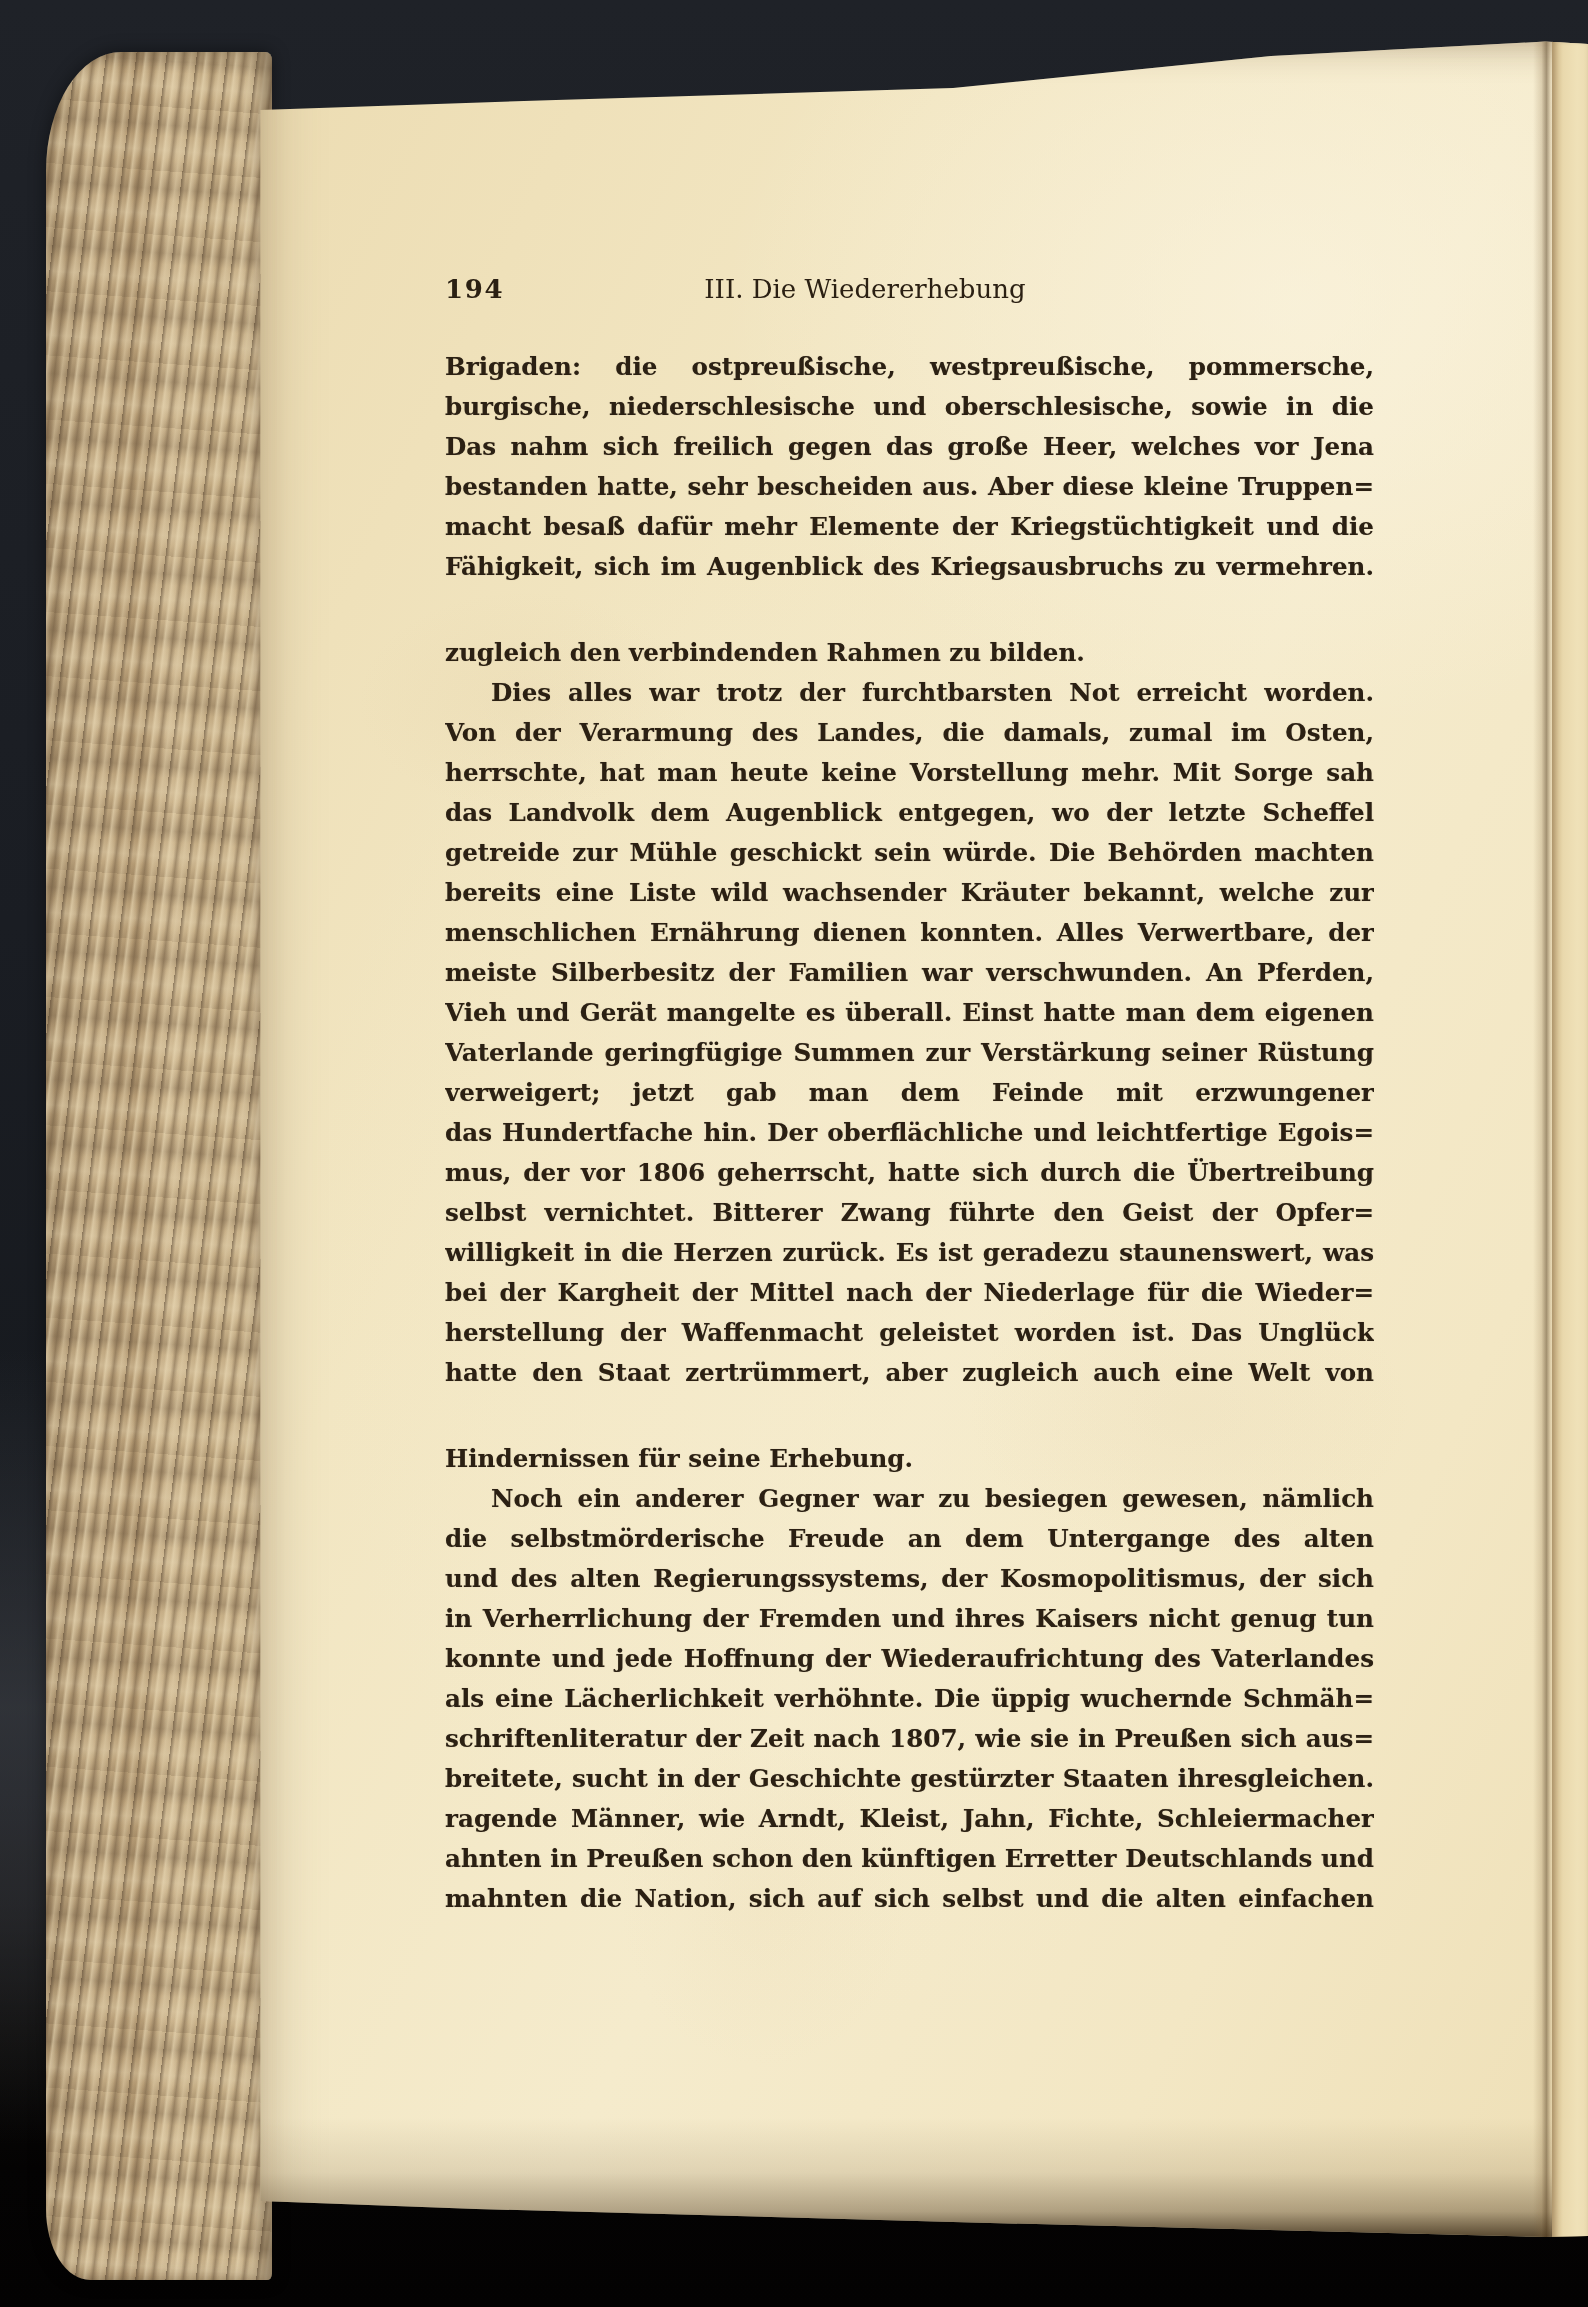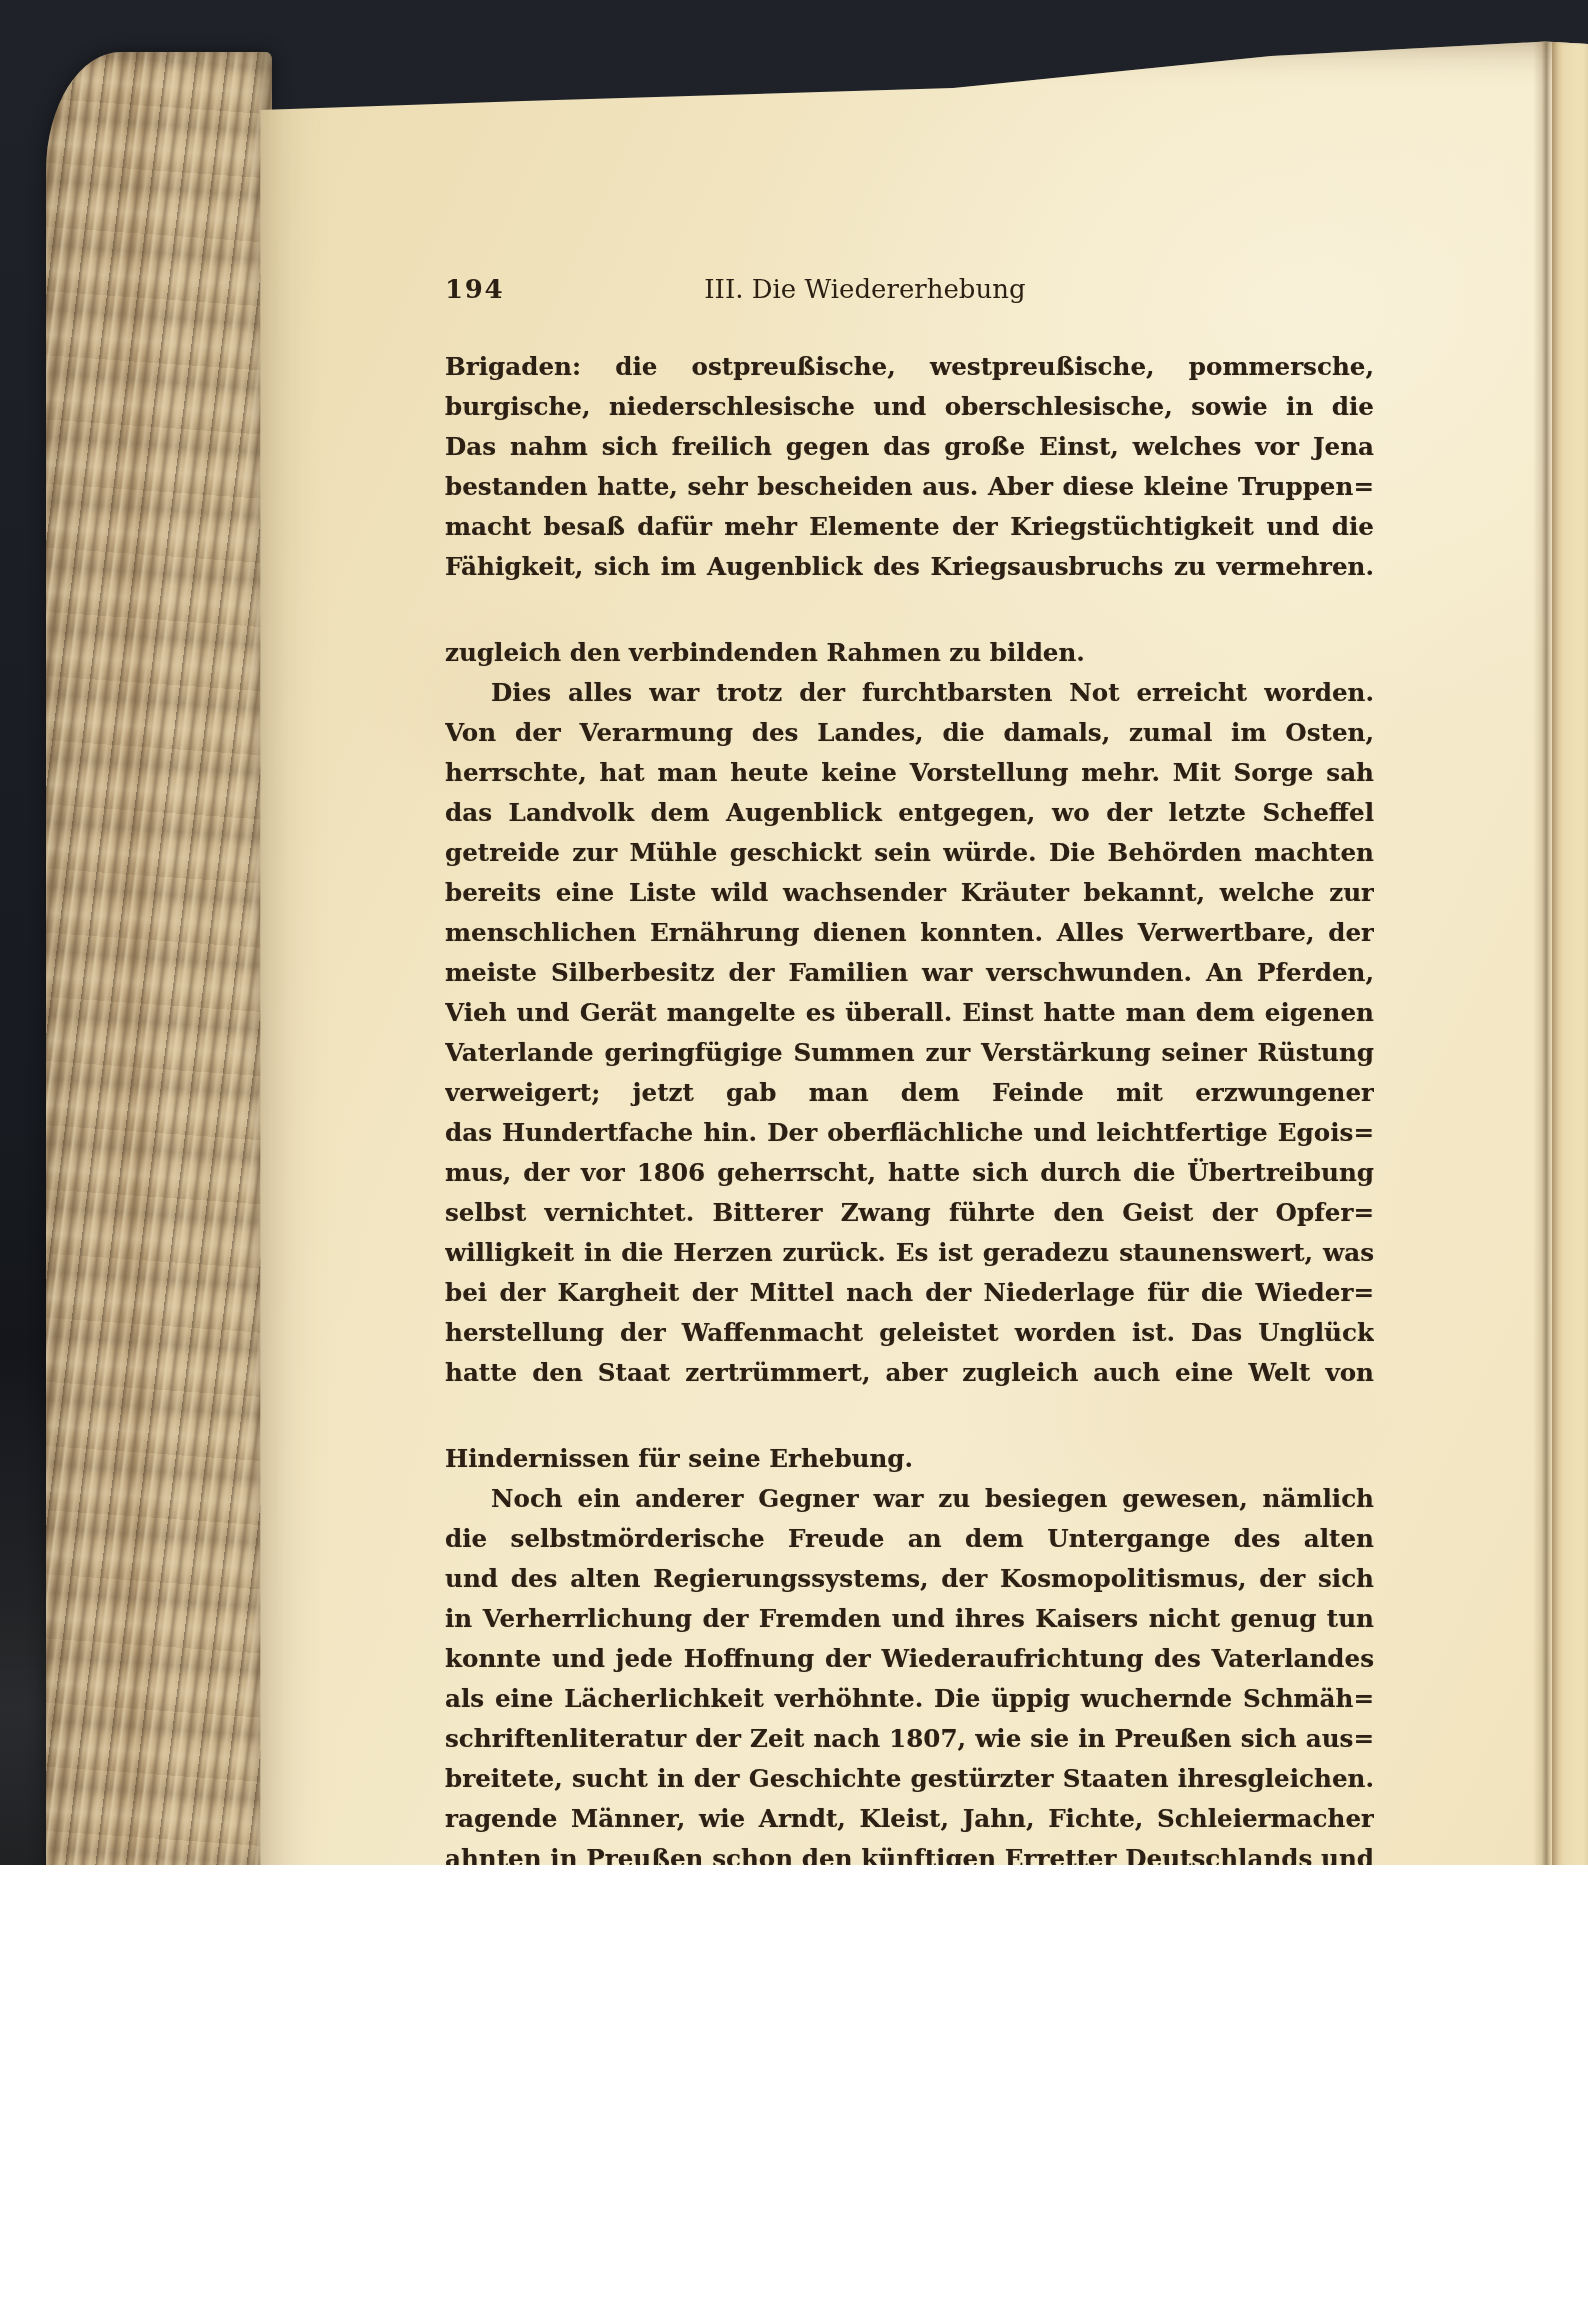--- a/index.html
+++ b/index.html
@@ -3,21 +3,21 @@
 <meta charset="utf-8">
 <style>
   html, body {
     margin: 0; padding: 0;
     width: 1588px; height: 2307px;
     overflow: hidden;
     font-family: "DejaVu Serif", serif;
   }
   .scene {
     position: relative;
-    width: 1588px; height: 1865px;
+    width: 1588px; height: 2307px;
     background: linear-gradient(180deg,
       #1f2228 0%, #1a1d23 40%, #171a1f 62%,
       #131419 78%, #0a0908 88%, #040303 94%, #030202 100%);
     overflow: hidden;
   }
   
   .bg-left-glow {
     position: absolute; left: 0; top: 1700; top: 1350px;
     width: 71px; height: 794px;
     background: linear-gradient(180deg, rgba(70,74,80,0) 0%, rgba(70,74,80,.55) 45%, rgba(60,62,66,.5) 70%, rgba(20,18,16,0) 100%);
@@ -103,21 +103,21 @@
 <div class="scene">
   <div class="bg-left-glow"></div>
   <div class="deckle"></div>
   <div class="page">
     <div class="page-texture"></div>
     <div class="pagenum">194</div>
     <div class="runhead">III. Die Wiedererhebung</div>
     <div class="body">
         <div class="bline">Brigaden: die ostpreußische, westpreußische, pommersche, branden=</div>
         <div class="bline">burgische, niederschlesische und oberschlesische, sowie in die Garde.</div>
-        <div class="bline">Das nahm sich freilich gegen das große Einst, welches vor Jena</div>
+        <div class="bline">Das nahm sich freilich gegen das große Heer, welches vor Jena</div>
         <div class="bline">bestanden hatte, sehr bescheiden aus. Aber diese kleine Truppen=</div>
         <div class="bline">macht besaß dafür mehr Elemente der Kriegstüchtigkeit und die</div>
         <div class="bline">Fähigkeit, sich im Augenblick des Kriegsausbruchs zu vermehren.</div>
         <div class="bline short">zugleich den verbindenden Rahmen zu bilden.</div>
         <div class="bline indent">Dies alles war trotz der furchtbarsten Not erreicht worden.</div>
         <div class="bline">Von der Verarmung des Landes, die damals, zumal im Osten,</div>
         <div class="bline">herrschte, hat man heute keine Vorstellung mehr. Mit Sorge sah</div>
         <div class="bline">das Landvolk dem Augenblick entgegen, wo der letzte Scheffel Saat=</div>
         <div class="bline">getreide zur Mühle geschickt sein würde. Die Behörden machten</div>
         <div class="bline">bereits eine Liste wild wachsender Kräuter bekannt, welche zur</div>

